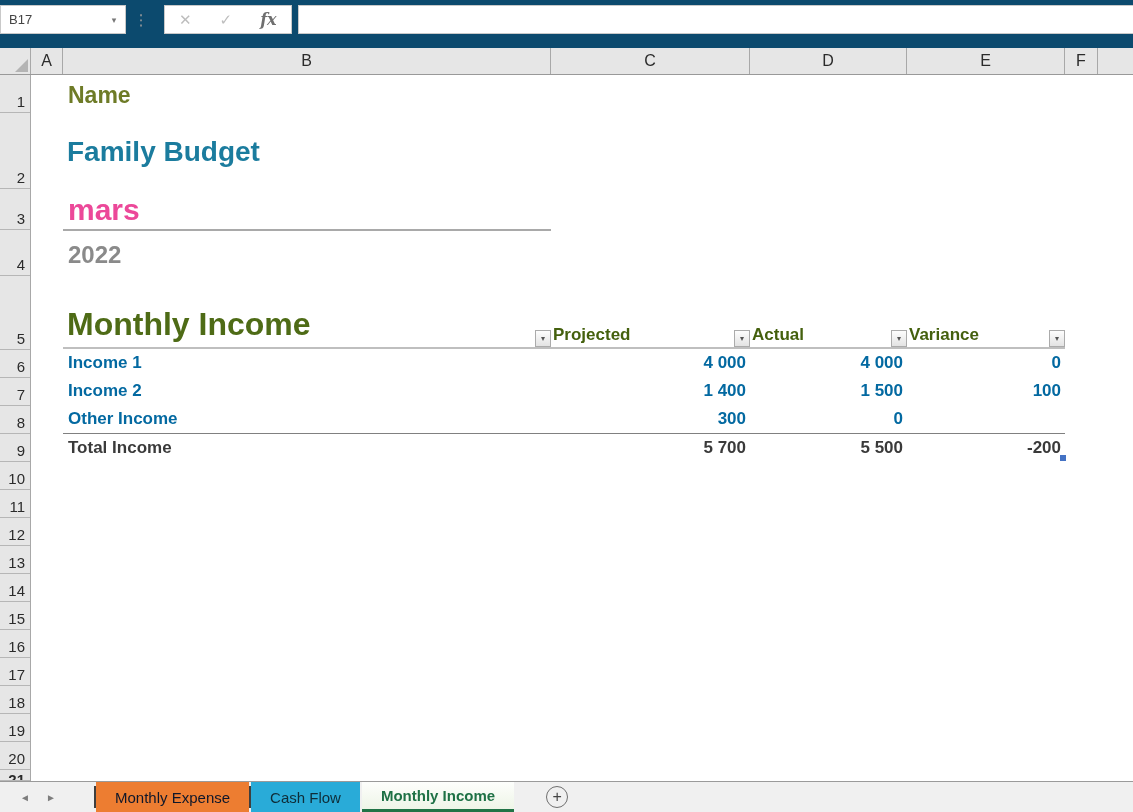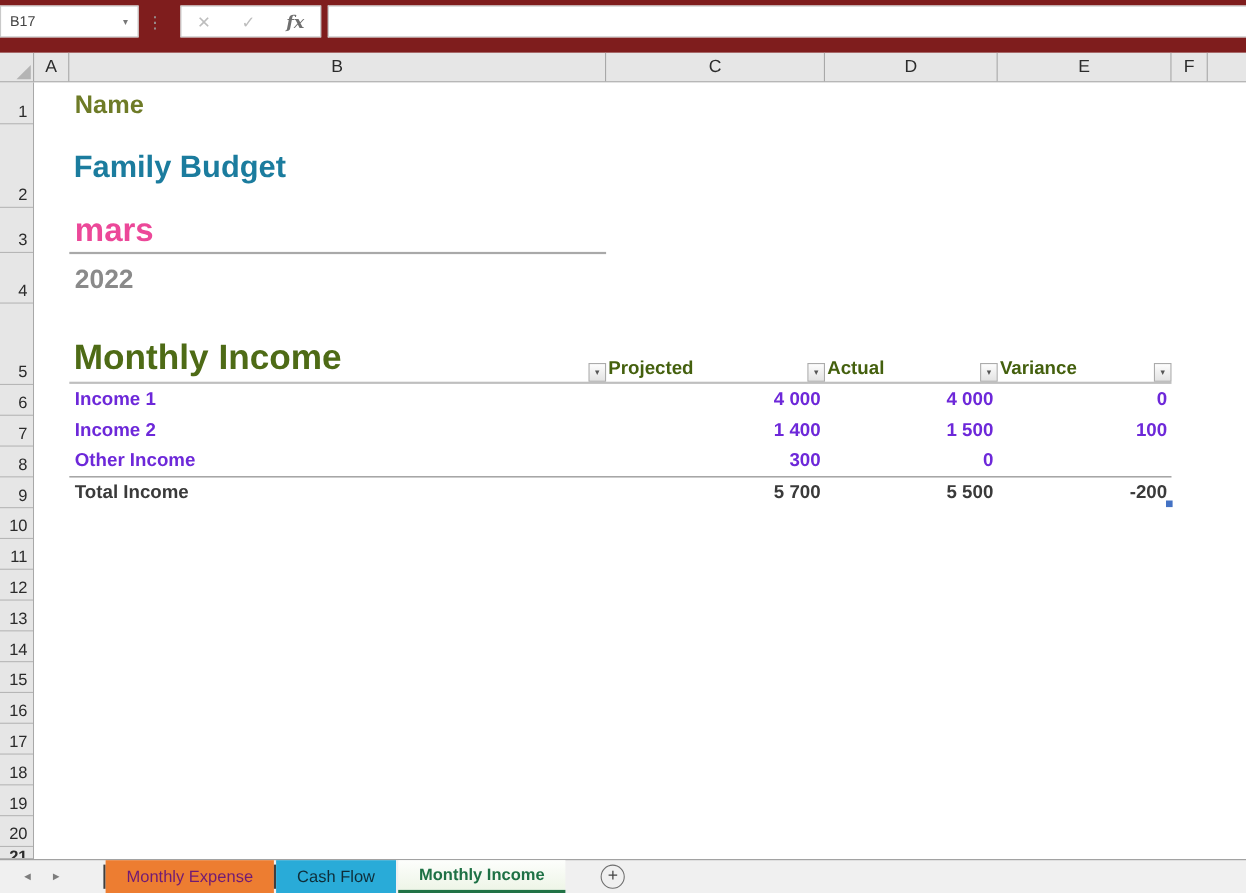--- a/index.html
+++ b/index.html
@@ -5,21 +5,21 @@
   * { box-sizing: border-box; margin: 0; padding: 0; }
   html, body { width: 1133px; height: 812px; overflow: hidden; }
   body {
     font-family: "Liberation Sans", sans-serif;
     background: #ffffff;
     position: relative;
   }
 
   
   .topbar {
-    height: 48px; background: #7f1d1d;
+    height: 48px; background: #0c4a6e;
     display: flex; align-items: flex-start;
     padding-top: 5px;
   }
   .name-box {
     width: 126px; height: 29px; background: #fff;
     border: 1px solid #c9c9c9;
     display: flex; align-items: center;
     font-size: 13px; color: #444;
   }
   .name-box-text { flex: 1; padding-left: 8px; }
@@ -89,21 +89,21 @@
   .filter-btn {
     position: absolute; top: 255px; width: 16px; height: 17px;
     background: linear-gradient(180deg, #fdfdfd, #e3e3e3);
     border: 1px solid #ababab;
     display: flex; align-items: center; justify-content: center;
     font-size: 8px; color: #555;
   }
   .col-label { position: absolute; top: 250px; font-size: 17px; line-height: 20px; font-weight: bold; color: #44600e; }
 
   .income-table { position: absolute; left: 32px; top: 274px; width: 1002px; }
-  .income-row { display: flex; height: 28px; font-size: 17px; font-weight: bold; color: #6d28d9; }
+  .income-row { display: flex; height: 28px; font-size: 17px; font-weight: bold; color: #0369a1; }
   .income-row .c-label { width: 488px; padding-left: 5px; display: flex; align-items: center; }
   .income-row .c-num { display: flex; align-items: center; justify-content: flex-end; padding-right: 4px; }
   .income-row .c-proj { width: 199px; }
   .income-row .c-act { width: 157px; }
   .income-row .c-var { width: 158px; }
   .income-row.total { color: #3a3a3a; border-top: 1px solid #808080; }
   .cell-marker { position: absolute; left: 1029px; top: 380px; width: 6px; height: 6px; background: #4472c4; }
 
   
   .tabbar {
@@ -114,21 +114,21 @@
   .tab-nav {
     display: flex; align-items: center; padding-left: 12px; width: 94px;
     color: #7d7d7d; font-size: 10px;
   }
   .tab-nav span { width: 26px; text-align: center; }
   .tab-vsep { width: 2px; background: #3f3f3f; margin: 4px 0 4px 0; }
   .sheet-tab {
     display: flex; align-items: center; padding: 0 19px;
     font-size: 15px; cursor: default;
   }
-  .tab-expense { background: #ed7d31; color: #701a75; justify-content: flex-end; }
+  .tab-expense { background: #ed7d31; color: #0f172a; justify-content: flex-end; }
   .tab-cashflow { background: #29abd8; color: #0f2d38; }
   .tab-gap { width: 2px; background: #f0f0f0; }
   .tab-active {
     background: linear-gradient(180deg, #fdfefc, #eef5e7);
     color: #1e7145; font-weight: bold;
     border-bottom: 3px solid #217346;
   }
   .add-sheet {
     width: 22px; height: 22px; border: 1px solid #6f6f6f; border-radius: 50%;
     align-self: center; margin-left: 32px;

